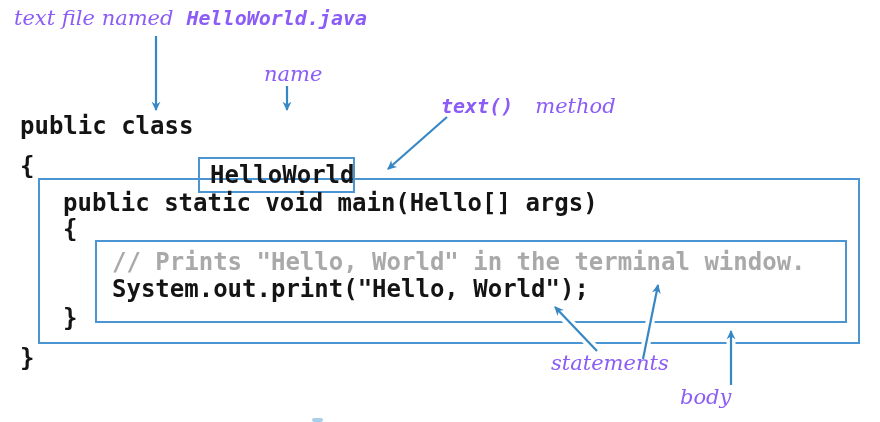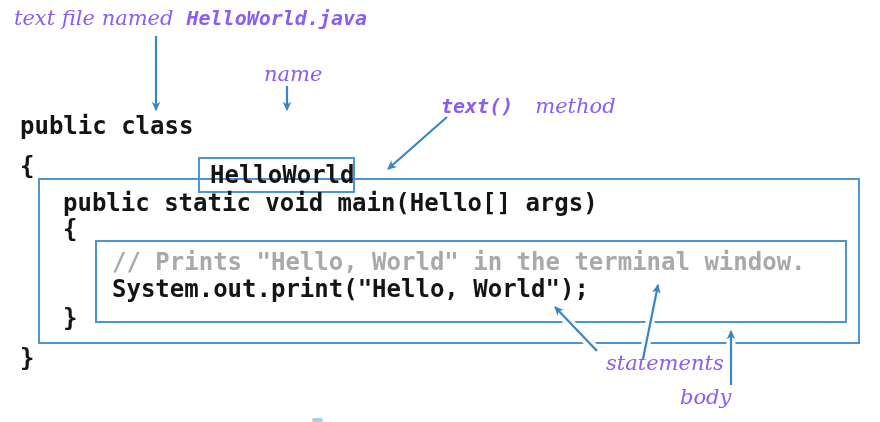--- a/index.html
+++ b/index.html
@@ -49,21 +49,21 @@
     z-index:4;
   }
   .ann .mono{
     font:italic 700 20px/24px "DejaVu Sans Mono", monospace;
   }
   .file-label .mono{margin-left:13px;}
   .main-label .serif{margin-left:22px;}
   .file-label{left:14px;top:6px;}
   .name-label{left:264px;top:62px;}
   .main-label{left:441px;top:94px;}
-  .statements-label{left:606px;top:351px;}
+  .statements-label{left:551px;top:351px;}
   .body-label{left:680px;top:385px;}
   
   .arrows{
     position:absolute;left:0;top:0;width:880px;height:422px;
     z-index:5;pointer-events:none;
   }
   .halo{stroke:#fff;stroke-width:9;fill:none;}
   .arrow{stroke:#3787c5;stroke-width:2.2;fill:none;}
   
   .bottom-artifact{

